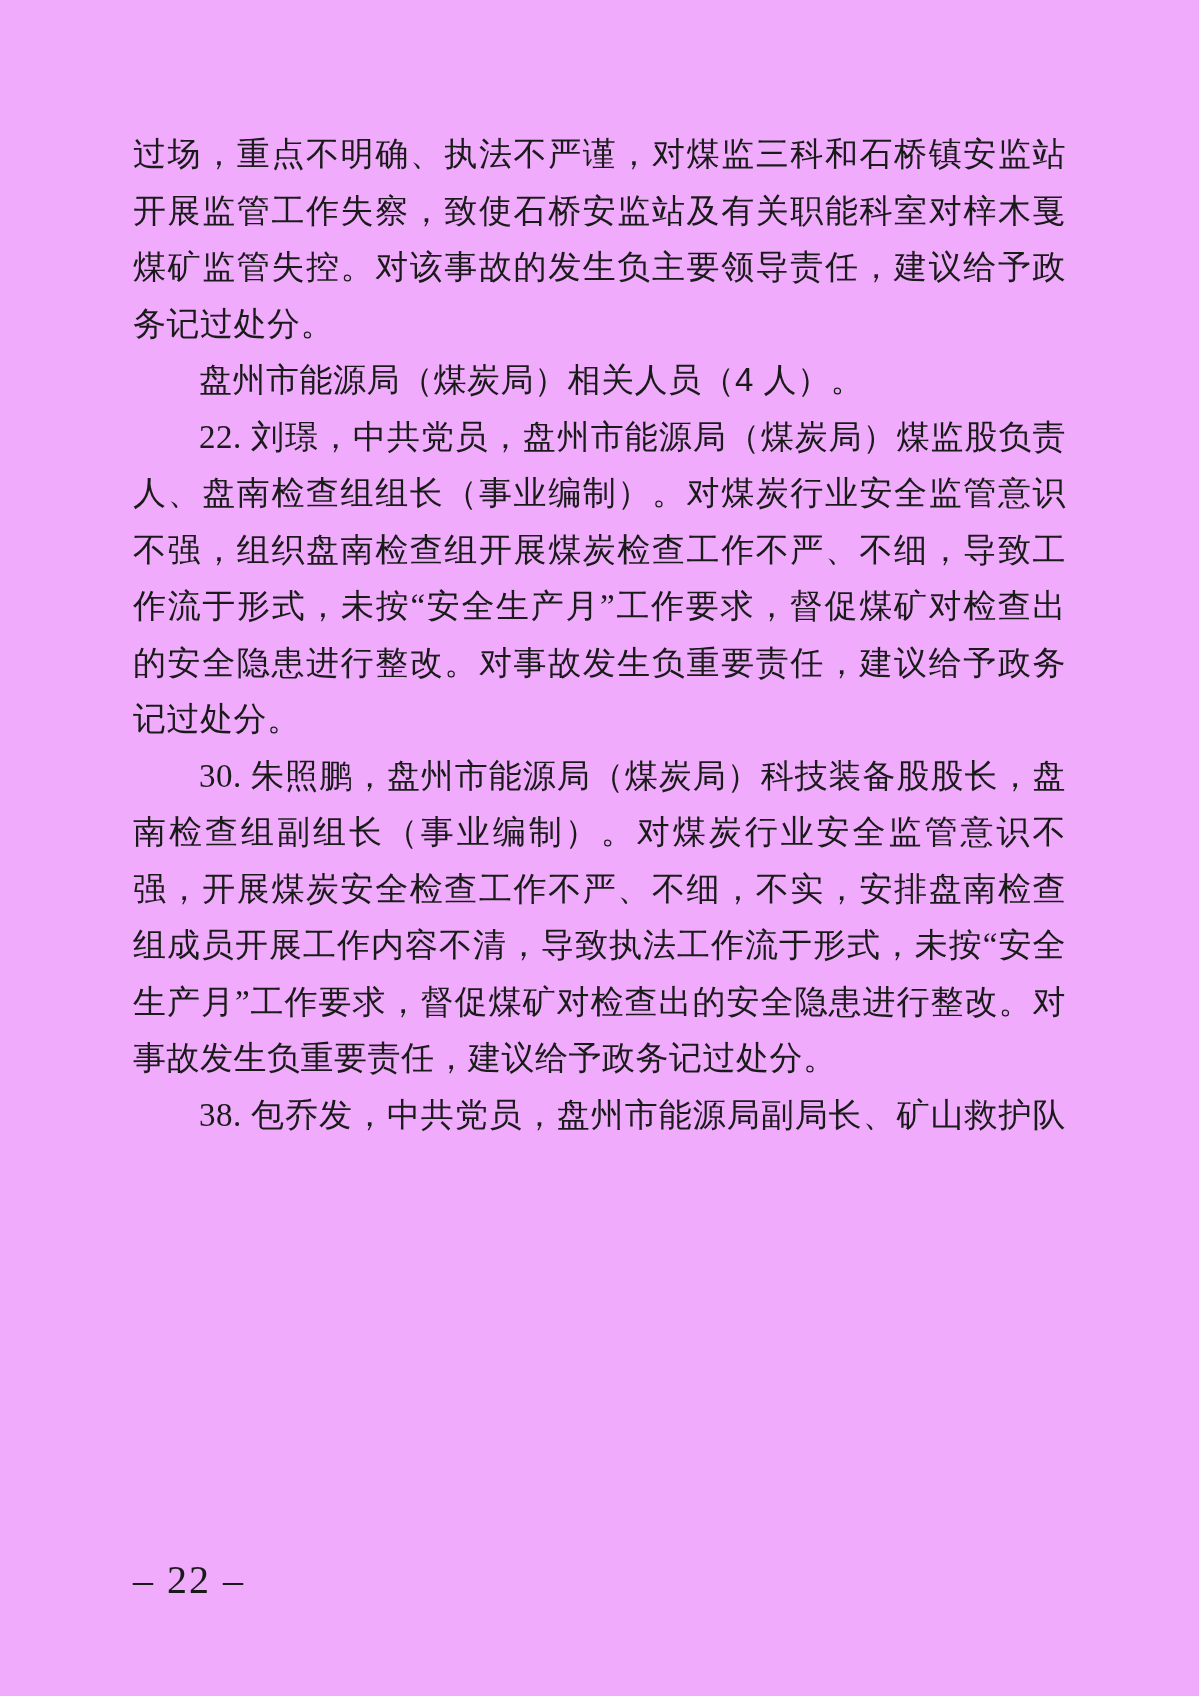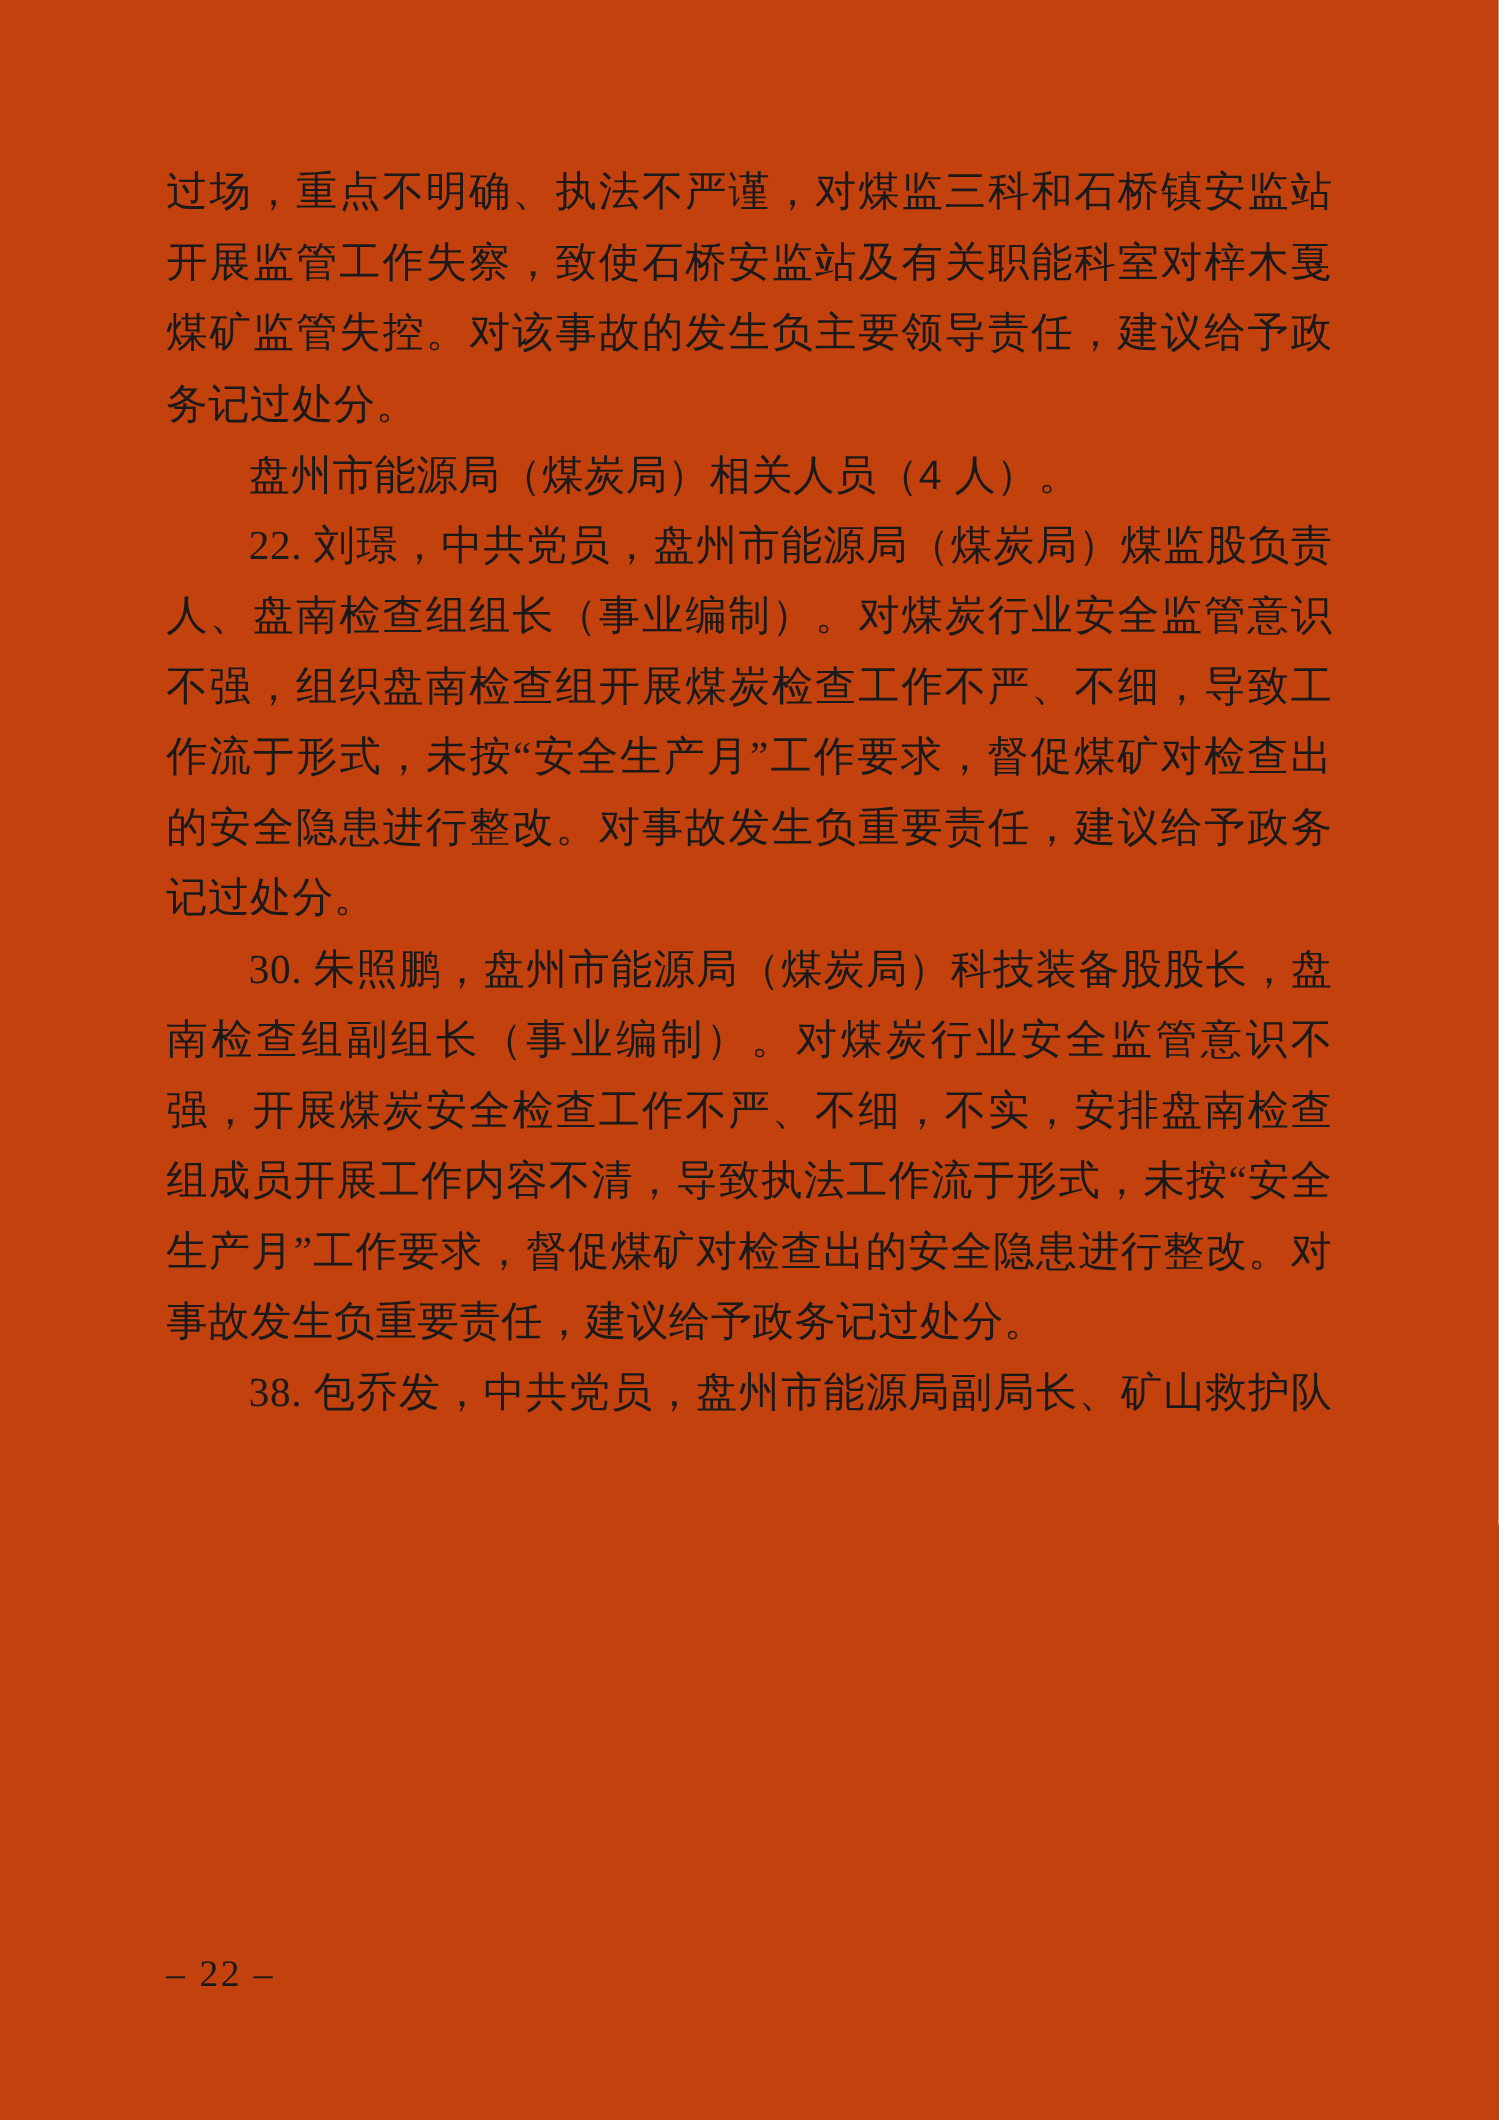--- a/index.html
+++ b/index.html
@@ -4,21 +4,21 @@
 <style>
   html, body {
     margin: 0;
     padding: 0;
     background: #ffffff;
   }
   .page {
     position: relative;
     width: 1199px;
     height: 1696px;
-    background: #c2410c;
+    background: #f0abfc;
     overflow: hidden;
     font-family: "Liberation Serif", "DejaVu Serif", serif;
     color: #1a1a1a;
   }
   .content {
     position: absolute;
     left: 133px;
     top: 126px;
     width: 933px;
     font-size: 33px;
@@ -38,21 +38,21 @@
     font-family: "Liberation Sans", "DejaVu Sans", sans-serif;
     font-weight: 400;
   }
   .content p.continues {
     text-align-last: justify;
   }
   .page-number {
     position: absolute;
     left: 133px;
     top: 1560px;
-    font-size: 30px;
+    font-size: 40px;
     line-height: 40px;
     letter-spacing: 2px;
     color: #1a1a1a;
   }
 </style>
 </head>
 <body>
 
 <div class="page">
   <div class="content">

